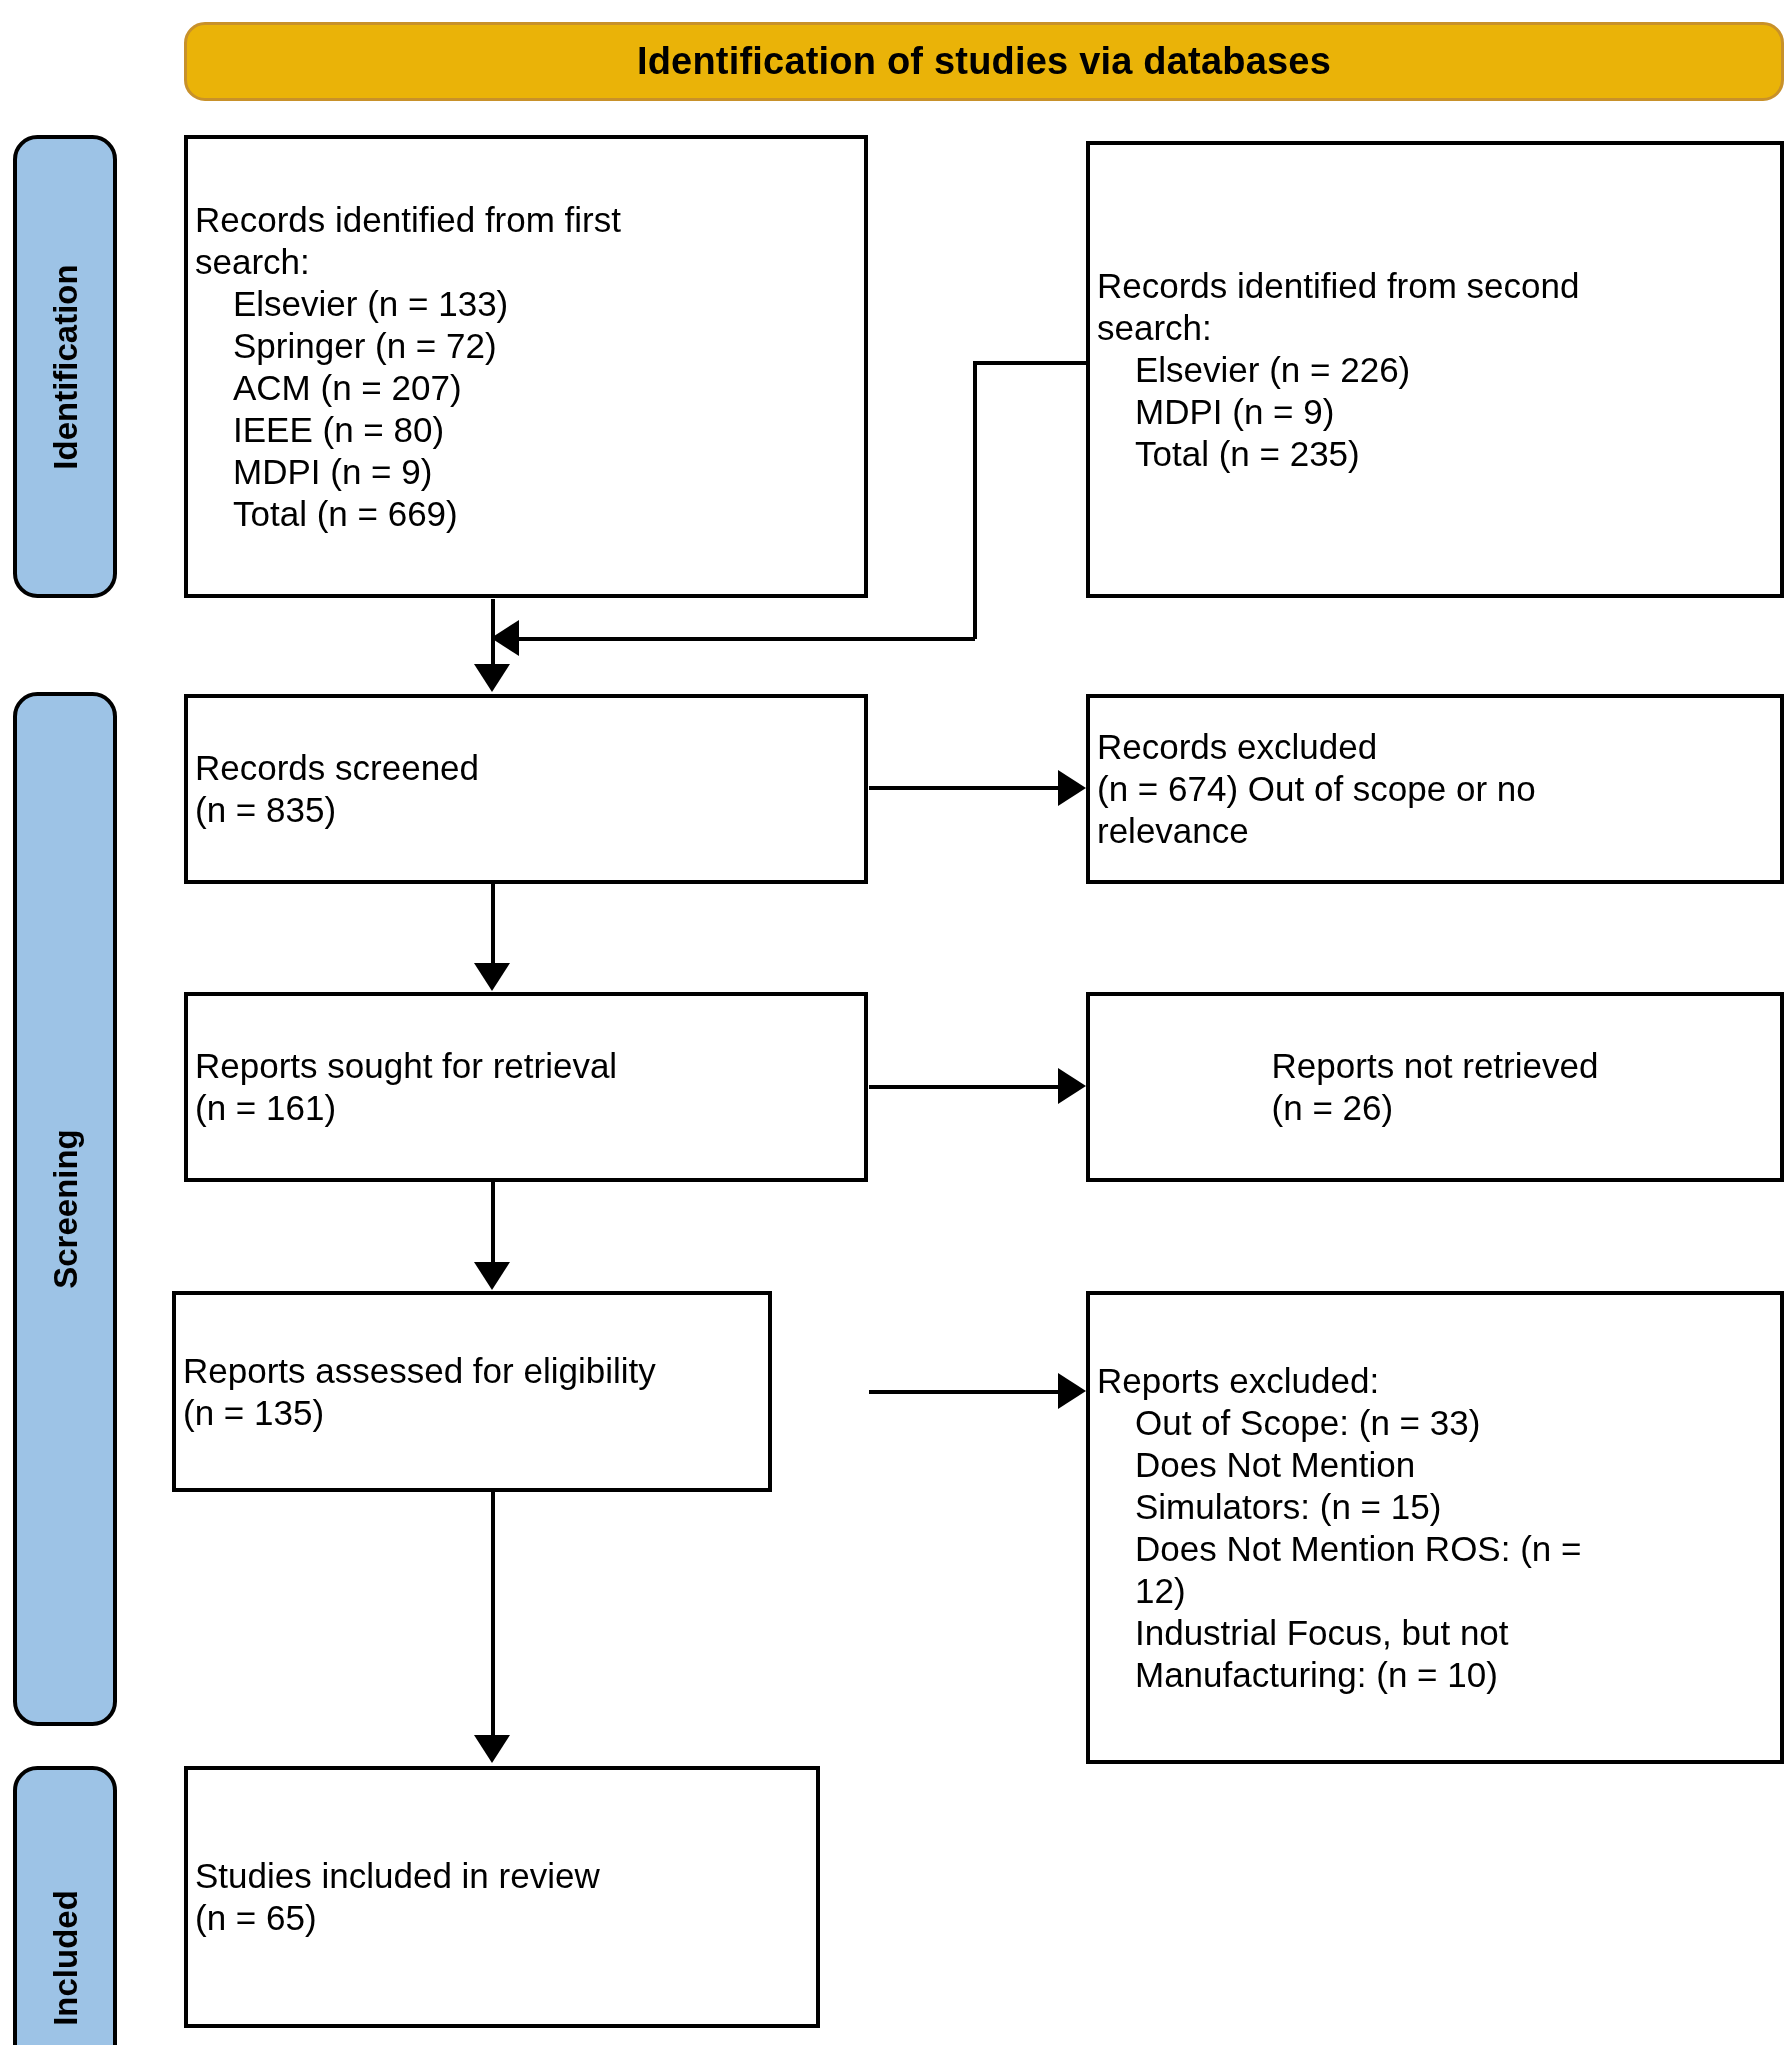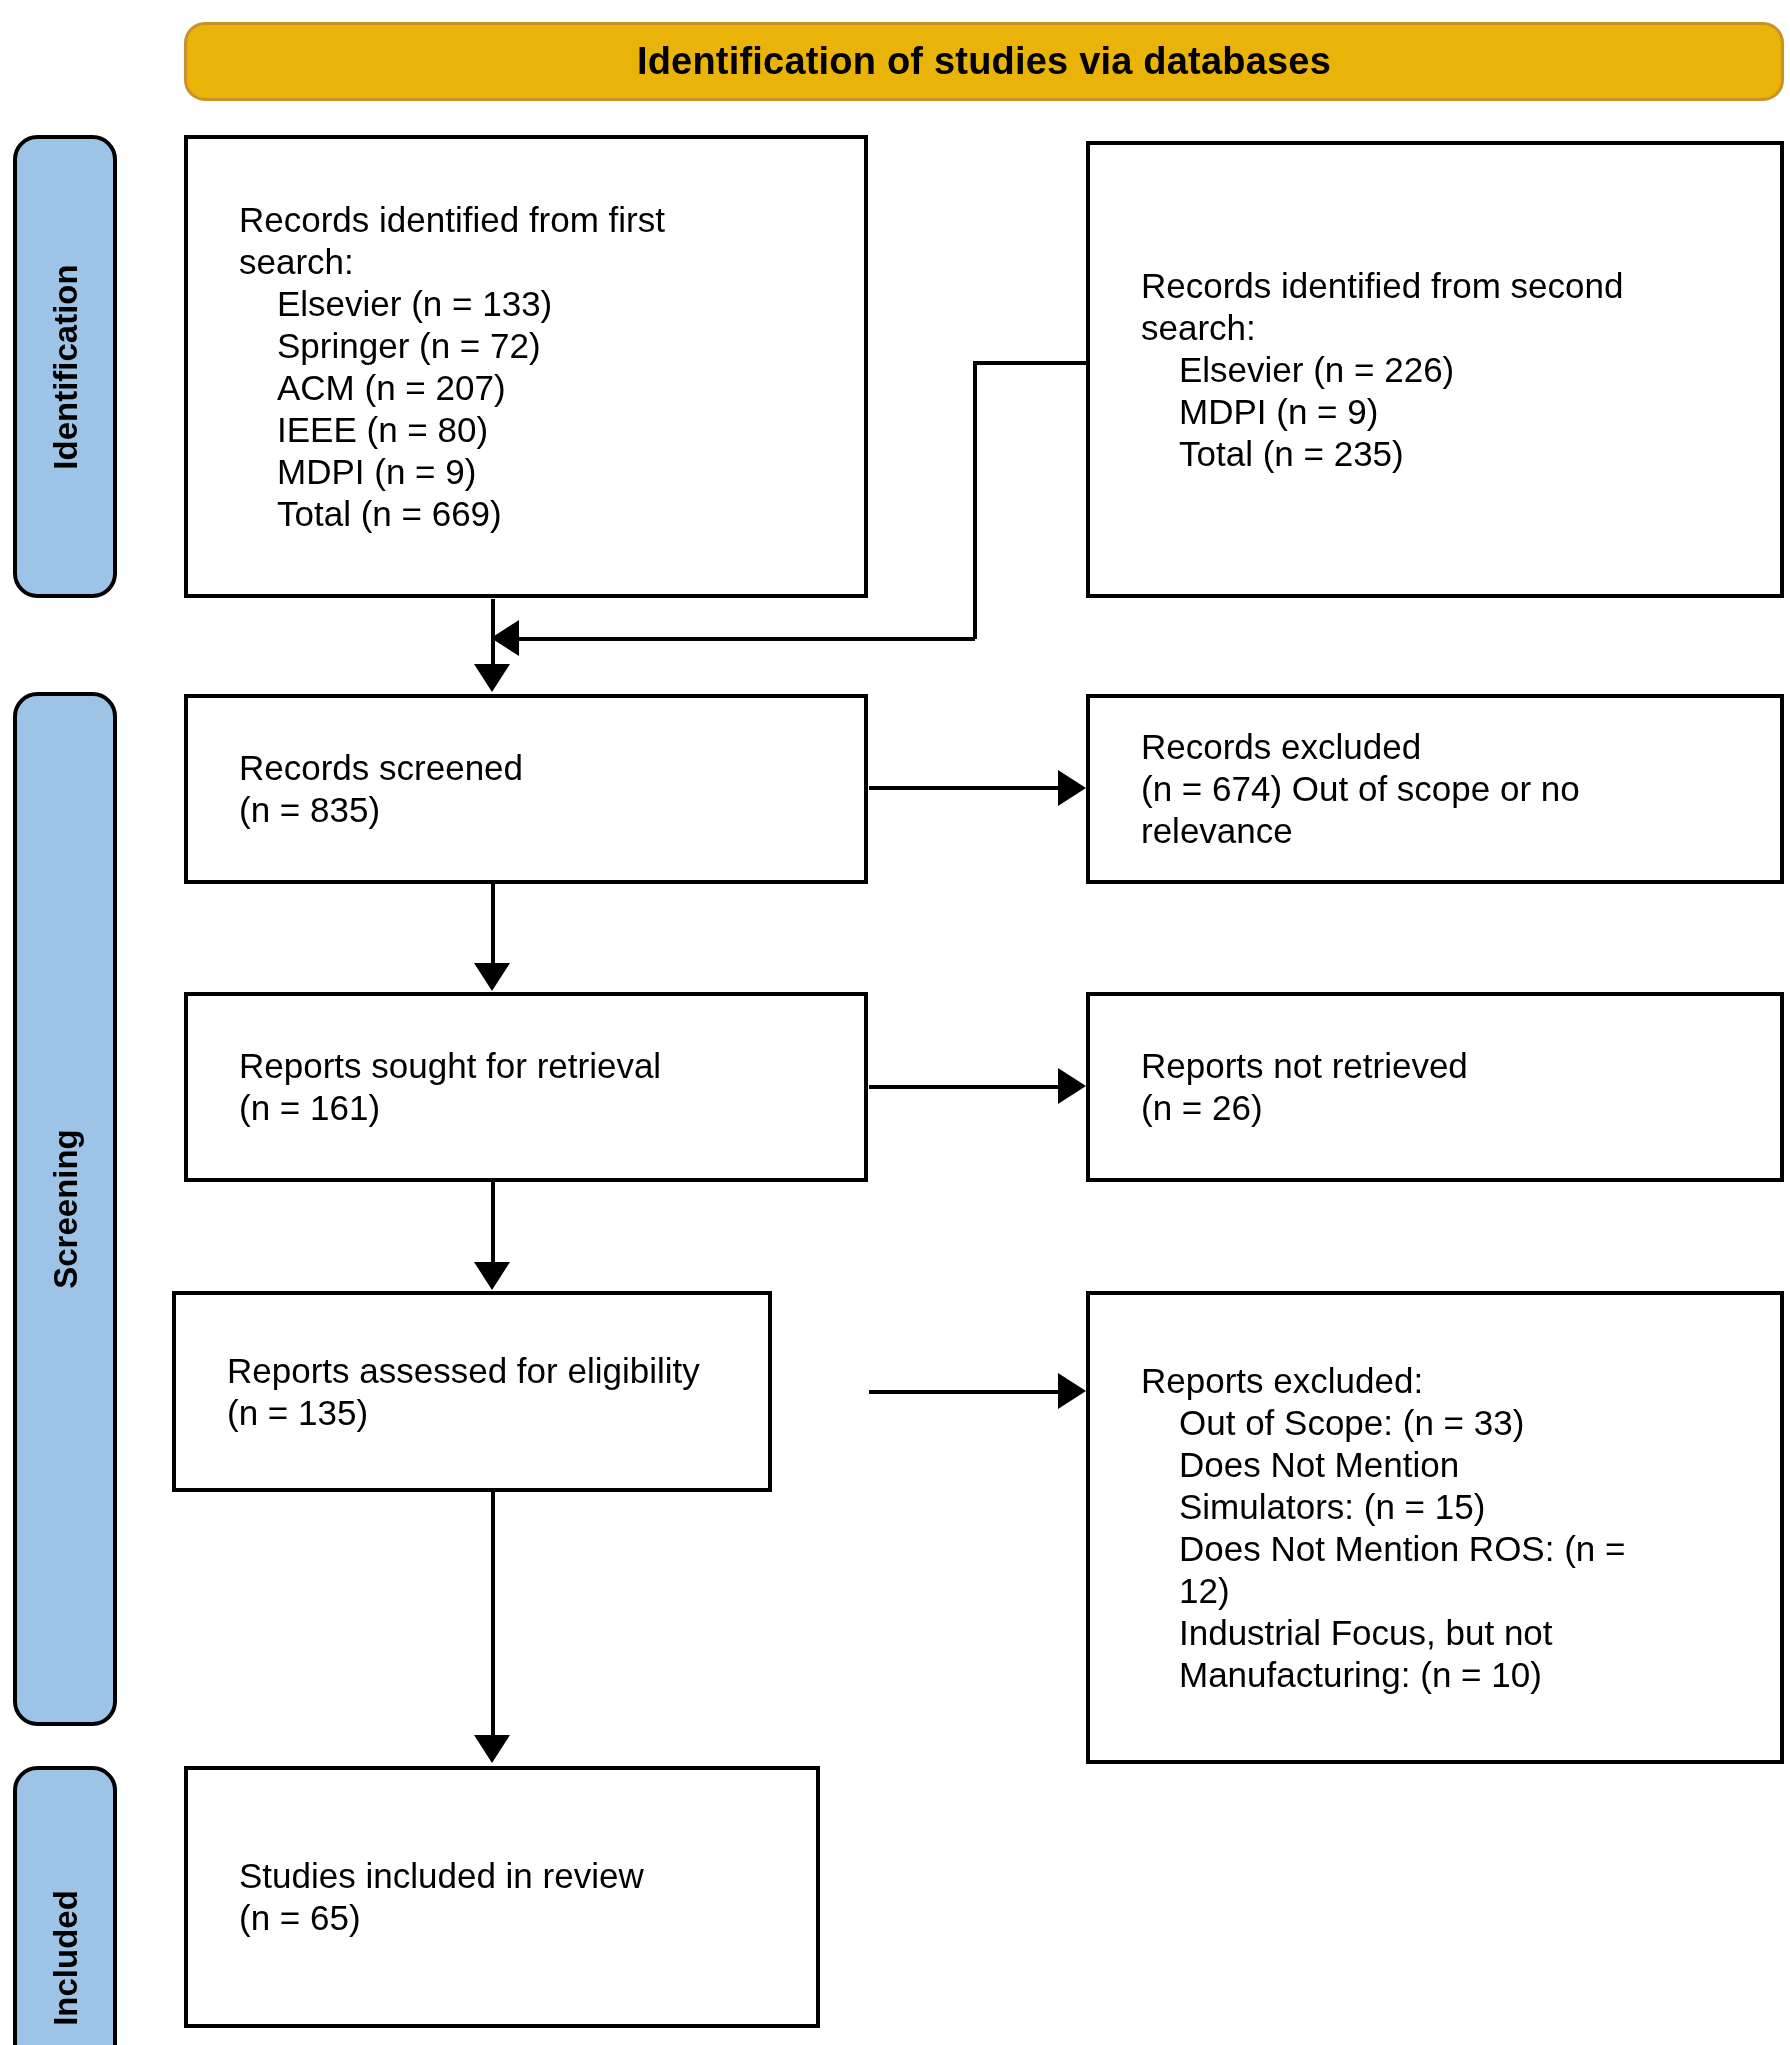--- a/index.html
+++ b/index.html
@@ -61,21 +61,20 @@
     position: absolute;
     background: #ffffff;
     border: 4.3px solid #000000;
     box-sizing: border-box;
     display: flex;
     flex-direction: column;
     justify-content: center;
   }
   .box-inner {
     padding: 0 7px;
-    margin-left: 44px;
   }
   .line {
     font-size: 35px;
     line-height: 1.20;
     color: #000000;
     white-space: pre-wrap;
   }
   .line.indent {
     padding-left: 38px;
   }
@@ -186,21 +185,21 @@
   <div class="conn conn-v" style="left:491px; top:884px; height:80px;"></div>
   <div class="arrow-down" style="left:474px; top:963px;"></div>
 
   <div class="box" style="left:184px; top:992px; width:684px; height:190px;justify-content:center;">
     <div class="box-inner">
       <div class="line">Reports sought for retrieval</div>
       <div class="line">(n = 161)</div>
     </div>
   </div>
 
-  <div class="box" style="left:1086px; top:992px; width:698px; height:190px;">
+  <div class="box" style="left:1086px; top:992px; width:698px; height:190px;align-items:center;">
     <div class="box-inner">
       <div class="line">Reports not retrieved</div>
       <div class="line">(n = 26)</div>
     </div>
   </div>
 
   <div class="conn conn-h" style="left:869px; top:1085px; width:193px;"></div>
   <div class="arrow-right" style="left:1058px; top:1068px;"></div>
 
   <div class="conn conn-v" style="left:491px; top:1182px; height:80px;"></div>

